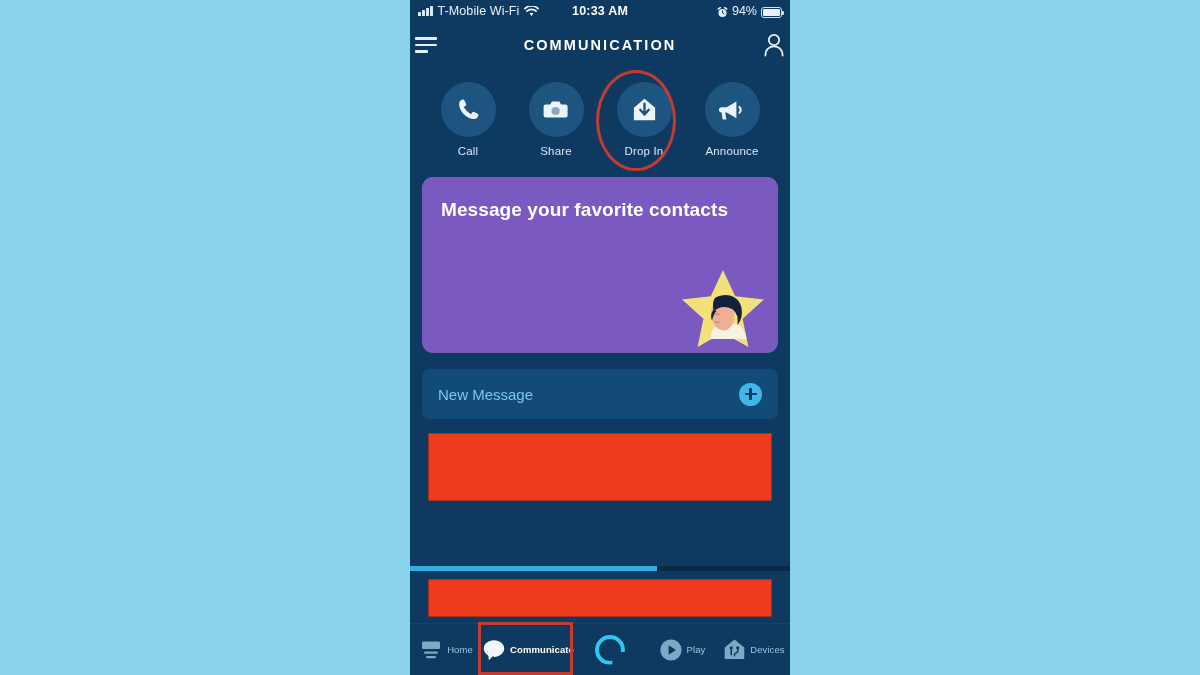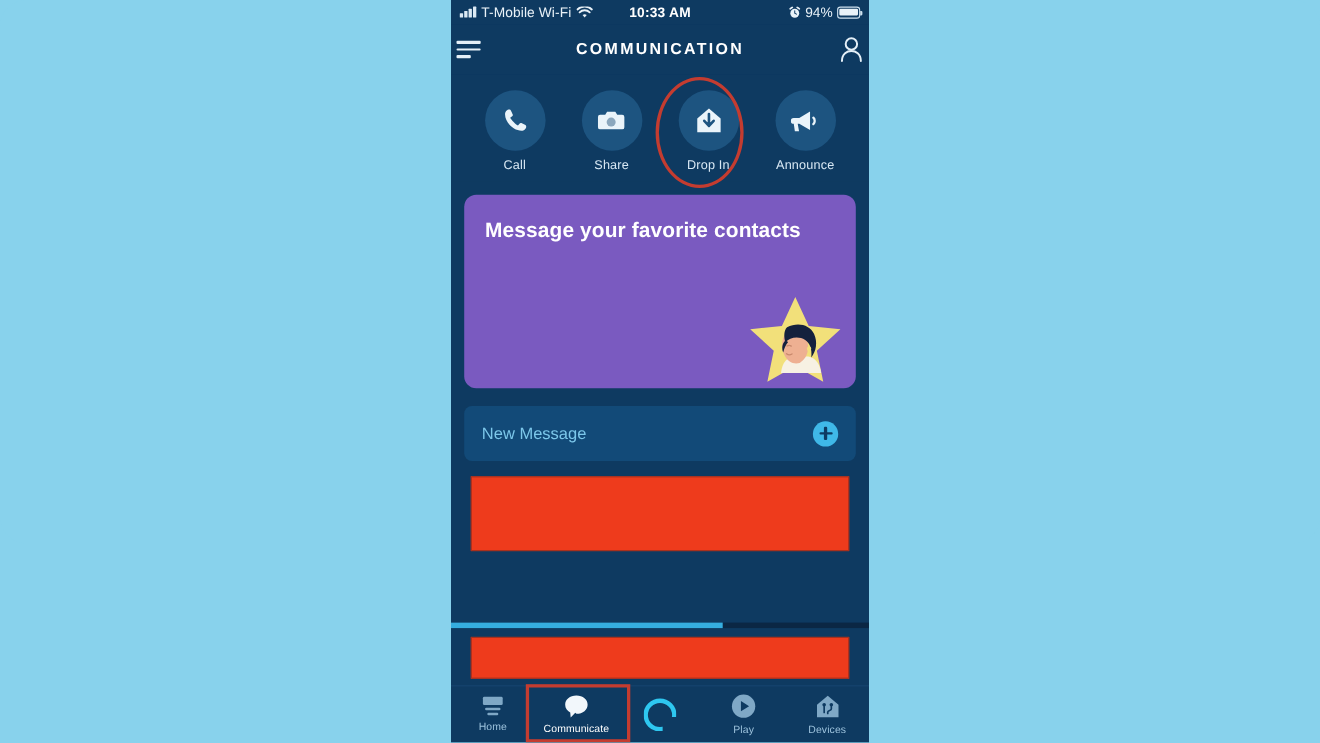--- a/index.html
+++ b/index.html
@@ -23,21 +23,21 @@
     display:flex; align-items:center; padding:0 8px;
   }
   .sb-left { display:flex; align-items:center; gap:5px; }
   .sb-carrier { color:#e9f2f8; font-size:12.5px; letter-spacing:.1px; }
   .sb-center {
     position:absolute; left:0; right:0; text-align:center;
     color:#ffffff; font-size:12.5px; font-weight:bold; letter-spacing:.2px;
     pointer-events:none;
   }
   .sb-right {
-    margin-left:auto; display:flex; align-items:center; gap:4px; z-index:2;
+    margin-left:auto; display:flex; align-items:flex-end; gap:4px; z-index:2;
   }
   .sb-batt-text { color:#e9f2f8; font-size:12.5px; }
   .bars { display:flex; align-items:flex-end; gap:1.5px; height:10px; }
   .bars i { display:block; width:2.5px; background:#dbe9f3; border-radius:.5px; }
   .bars i:nth-child(1){ height:4px; }
   .bars i:nth-child(2){ height:6px; }
   .bars i:nth-child(3){ height:8px; }
   .bars i:nth-child(4){ height:10px; }
   .batt {
     width:21px; height:11px; border:1.4px solid #cfe2ef; border-radius:3px;
@@ -132,26 +132,26 @@
   }
   .progress-fill { height:100%; background:#35aee0; }
 
   
   .tabbar {
     position:absolute; left:0; bottom:0; width:380px; height:52px;
     background:#0e3a61; display:flex; align-items:center;
     border-top:1px solid #17456f;
   }
   .tab {
-    flex:1; height:100%; display:flex; flex-direction:column;
+    flex:1; height:100%; display:flex; flex-direction:row;
     align-items:center; justify-content:center; gap:4px; cursor:pointer;
     position:relative;
   }
   .tab-label { color:#9dc3dd; font-size:9.5px; letter-spacing:.1px; }
-  .tab.active .tab-label { color:#ffffff; font-weight:normal; }
+  .tab.active .tab-label { color:#ffffff; font-weight:bold; }
   .tab-annot {
     position:absolute; left:478px; top:622px; width:95px; height:53px;
     border:3px solid #c43c30; pointer-events:none; z-index:25;
   }
   .alexa-ring {
     width:30px; height:30px; border-radius:50%;
     border:4px solid #2ec7f0;
     clip-path: polygon(0 0, 100% 0, 100% 58%, 58% 58%, 58% 100%, 0 100%);
   }
   svg { display:block; }

